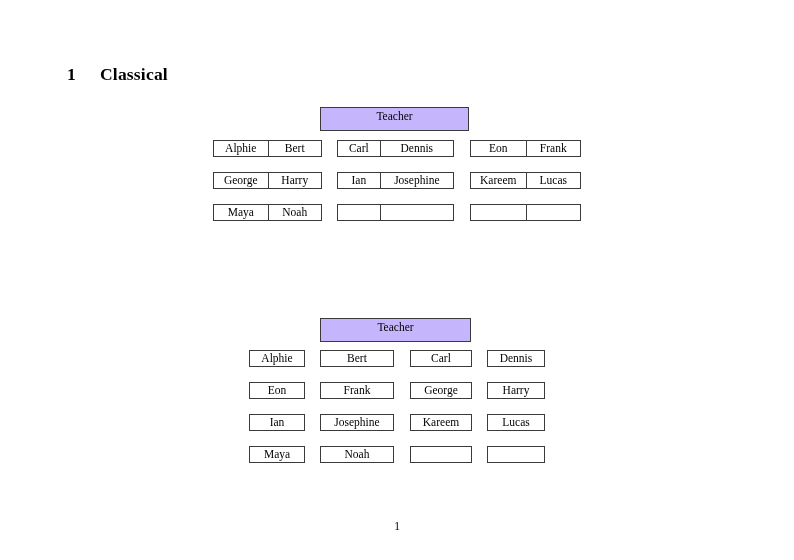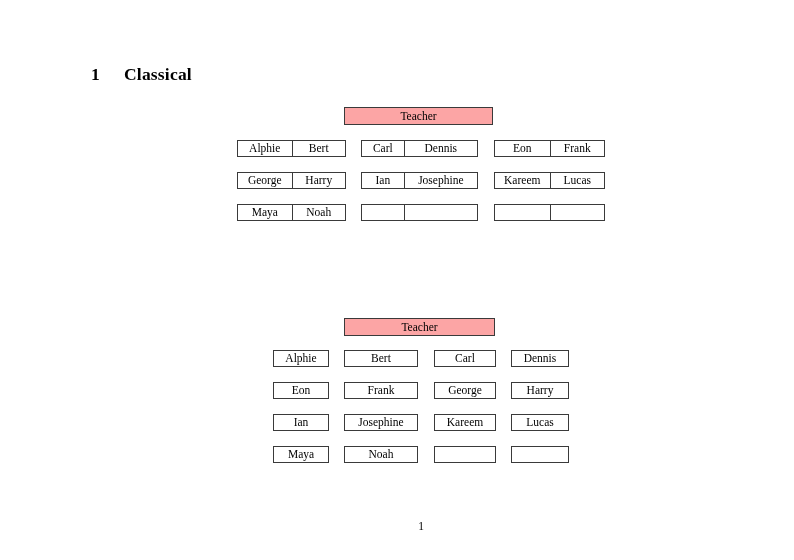--- a/index.html
+++ b/index.html
@@ -12,21 +12,20 @@
     height: 560px;
     position: relative;
     overflow: hidden;
     font-family: "Liberation Serif", "DejaVu Serif", serif;
     color: #000000;
   }
 
   .page {
     position: absolute;
     inset: 0;
-    margin-left: 24px;
   }
 
   
   .section-heading {
     position: absolute;
     left: 67px;
     font-size: 17.5px;
     font-weight: bold;
     letter-spacing: 0.2px;
     white-space: nowrap;
@@ -49,22 +48,22 @@
     height: 17px;
     text-align: center;
     white-space: nowrap;
     overflow: hidden;
   }
 
   .teacher-box {
     position: absolute;
     box-sizing: border-box;
     border: 1px solid #3a3a3a;
-    background: #fca5a5;
-    height: 18px;
+    background: #c4b5fd;
+    height: 24px;
     font-size: 11.5px;
     line-height: 16px;
     text-align: center;
     white-space: nowrap;
   }
 
   
   .group-table {
     position: absolute;
     box-sizing: border-box;

